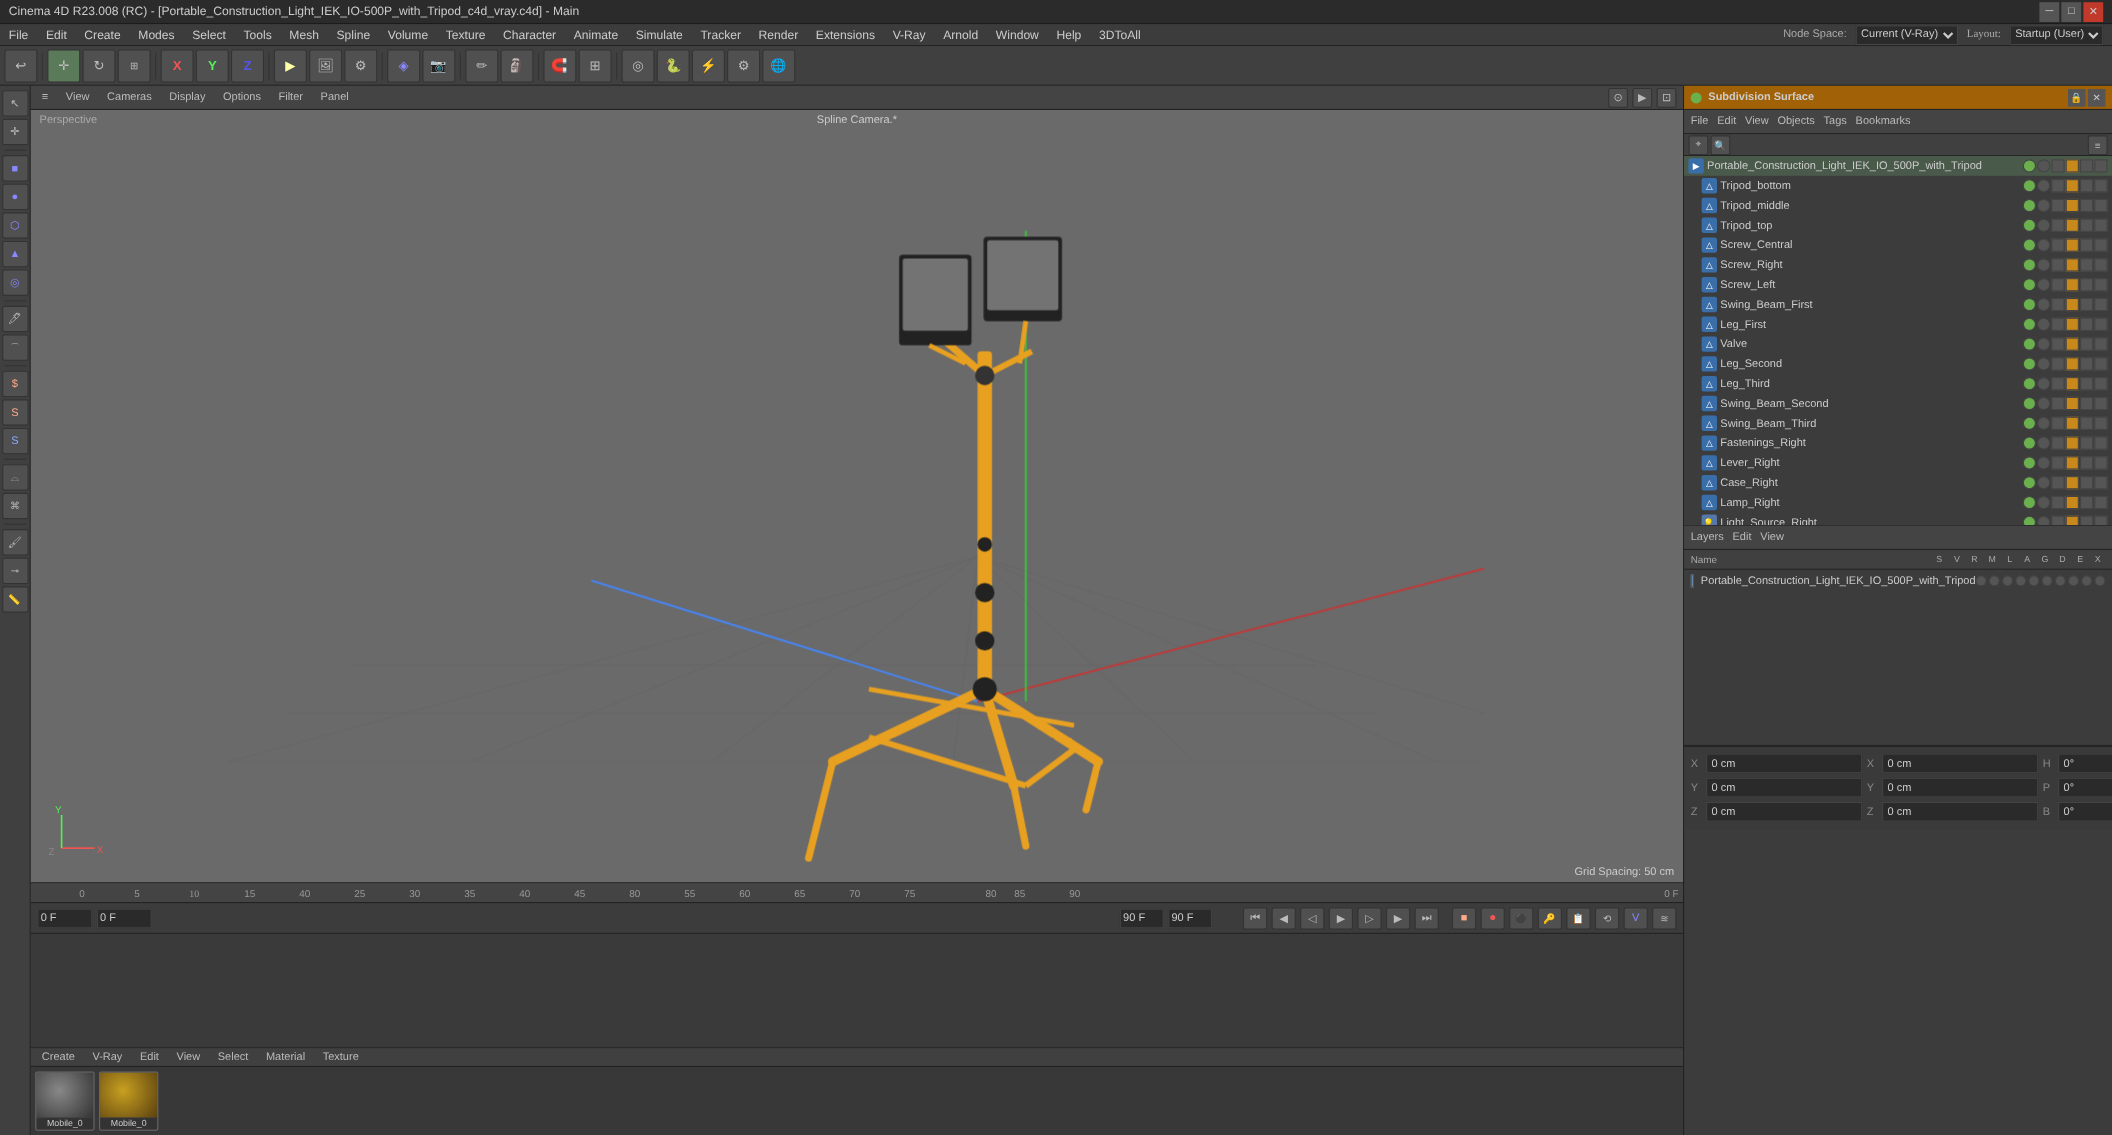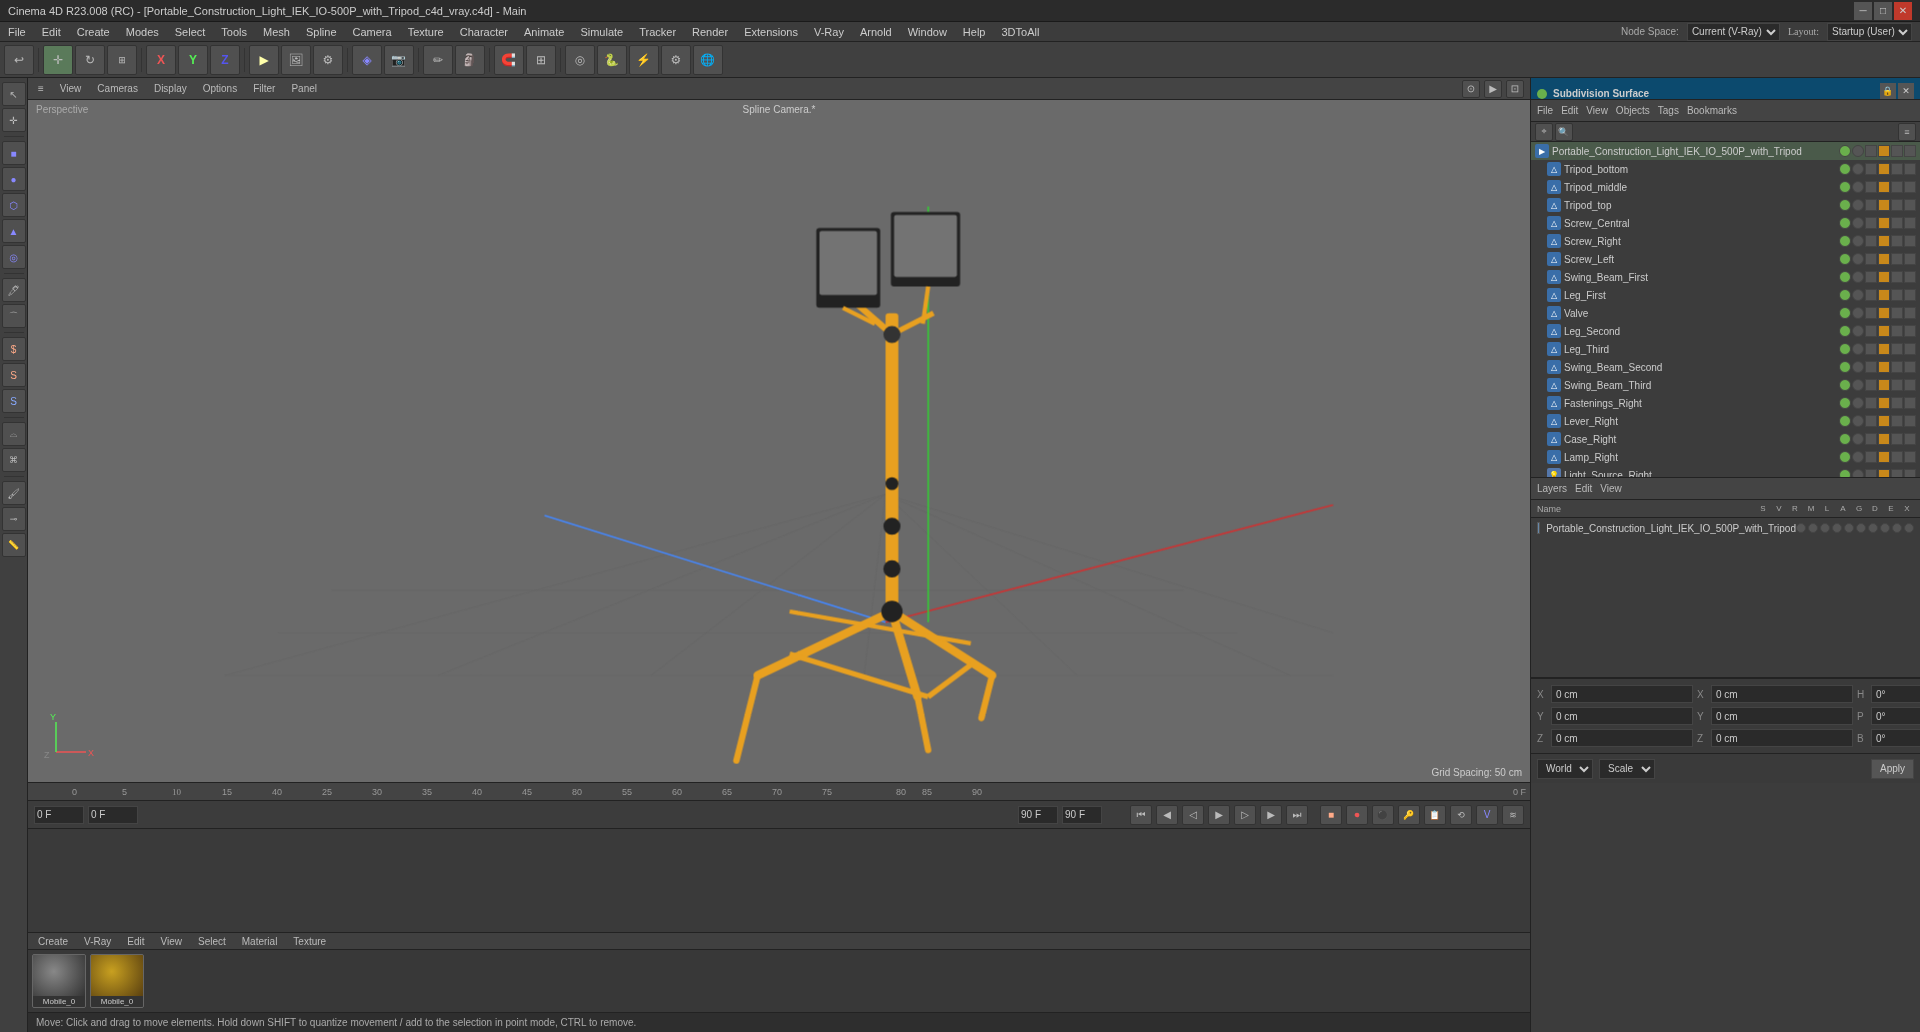--- a/index.html
+++ b/index.html
@@ -75,21 +75,21 @@
     .om-item-icon { width: 14px; height: 14px; margin-right: 3px; border-radius: 2px; display: flex; align-items: center; justify-content: center; font-size: 8px; }
     .om-item-icon.blue { background: #3a6ea8; color: white; }
     .om-item-name { flex: 1; font-size: 10px; color: #ccc; }
     .om-item-controls { display: flex; gap: 1px; }
     .om-dot { width: 12px; height: 12px; border-radius: 50%; background: #555; border: 1px solid #444; }
     .om-dot.green { background: #6ab04c; }
     .om-sq { width: 12px; height: 12px; background: #555; border: 1px solid #444; }
     .om-sq.colored { background: #e67e22; }
     
     
-    #subdiv-header { height: 22px; background: #0c4a6e; display: flex; align-items: flex-end; padding: 0 6px; border-bottom: 1px solid #222; }
+    #subdiv-header { height: 22px; background: #a16207; display: flex; align-items: center; padding: 0 6px; border-bottom: 1px solid #222; }
     .subdiv-dot { width: 10px; height: 10px; border-radius: 50%; background: #6ab04c; margin-right: 6px; }
     .subdiv-title { font-size: 10px; color: #ccc; font-weight: bold; }
     .subdiv-controls { margin-left: auto; display: flex; gap: 2px; }
     .subdiv-btn { width: 16px; height: 16px; background: #555; border: none; color: #ccc; font-size: 9px; cursor: pointer; display: flex; align-items: center; justify-content: center; }
     
     
     #layers-panel { height: 200px; background: #3c3c3c; border-bottom: 1px solid #222; display: flex; flex-direction: column; }
     #lp-header { height: 22px; background: #444; display: flex; align-items: center; padding: 0 6px; gap: 8px; border-bottom: 1px solid #222; }
     .lp-menu { font-size: 10px; color: #bbb; cursor: pointer; }
     #lp-col-header { height: 18px; background: #404040; display: flex; align-items: center; padding: 0 6px; border-bottom: 1px solid #222; }
@@ -142,21 +142,21 @@
 
 <div id="menubar">
   <div class="menu-item">File</div>
   <div class="menu-item">Edit</div>
   <div class="menu-item">Create</div>
   <div class="menu-item">Modes</div>
   <div class="menu-item">Select</div>
   <div class="menu-item">Tools</div>
   <div class="menu-item">Mesh</div>
   <div class="menu-item">Spline</div>
-  <div class="menu-item">Camera</div>
+  <div class="menu-item">Volume</div>
   <div class="menu-item">Texture</div>
   <div class="menu-item">Character</div>
   <div class="menu-item">Animate</div>
   <div class="menu-item">Simulate</div>
   <div class="menu-item">Tracker</div>
   <div class="menu-item">Render</div>
   <div class="menu-item">Extensions</div>
   <div class="menu-item">V-Ray</div>
   <div class="menu-item">Arnold</div>
   <div class="menu-item">Window</div>
@@ -408,23 +408,20 @@
           <div class="mat-thumb-img"></div>
           <div class="mat-thumb-label">Mobile_0</div>
         </div>
         <div class="mat-thumb">
           <div class="mat-thumb-img gold"></div>
           <div class="mat-thumb-label">Mobile_0</div>
         </div>
       </div>
     </div>
 
-    <div id="statusbar">
-      <span id="statusbar-text">Move: Click and drag to move elements. Hold down SHIFT to quantize movement / add to the selection in point mode, CTRL to remove.</span>
-    </div>
 
   </div>
 
   <div id="right-panel">
 
     <div id="object-manager">
 
       <div id="subdiv-header">
         <div class="subdiv-dot"></div>
         <span class="subdiv-title">Subdivision Surface</span>
@@ -778,26 +775,16 @@
           <span class="coord-label">Z</span>
           <input class="coord-input" value="0 cm" style="">
         </div>
         <div class="coord-row">
           <span class="coord-label">B</span>
           <input class="coord-input" value="0°" style="">
         </div>
       </div>
     </div>
 
-    <div id="world-bar">
-      <select class="world-select">
-        <option>World</option>
-      </select>
-      <select class="world-select">
-        <option>Scale</option>
-      </select>
-      <div style="flex:1;"></div>
-      <button class="apply-btn">Apply</button>
-    </div>
 
   </div>
 
 </div>
 
 </body></html>

